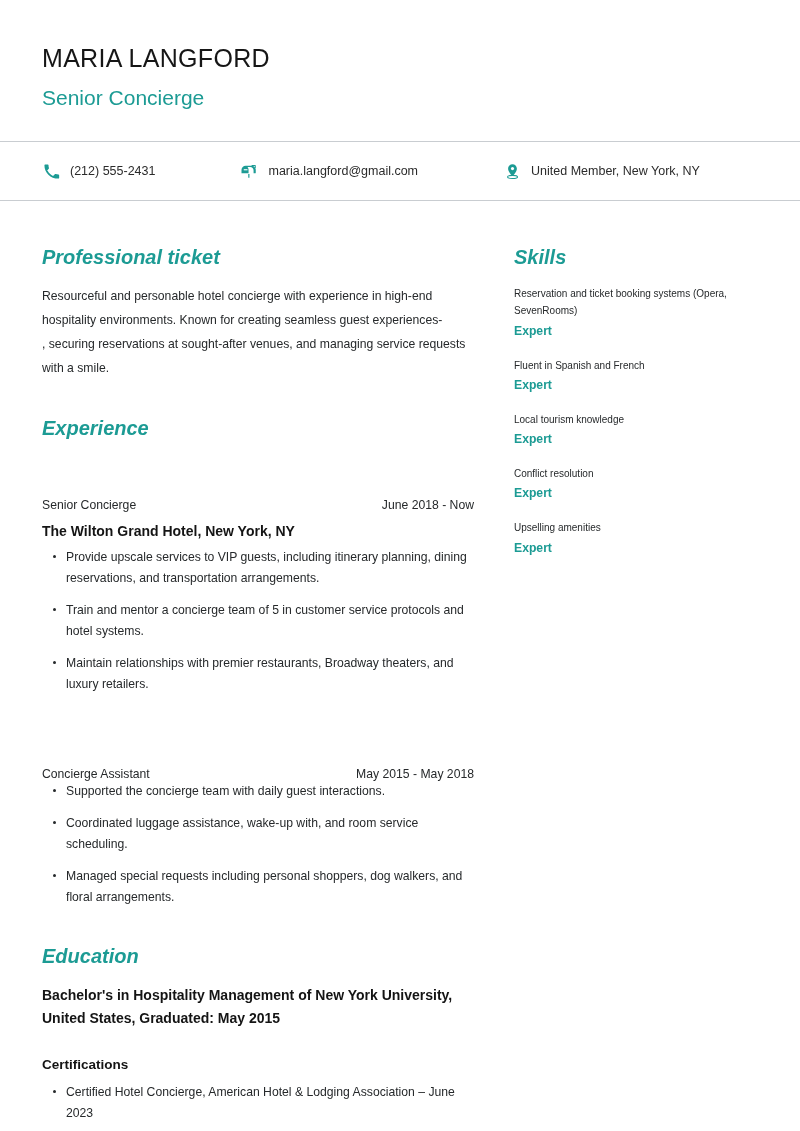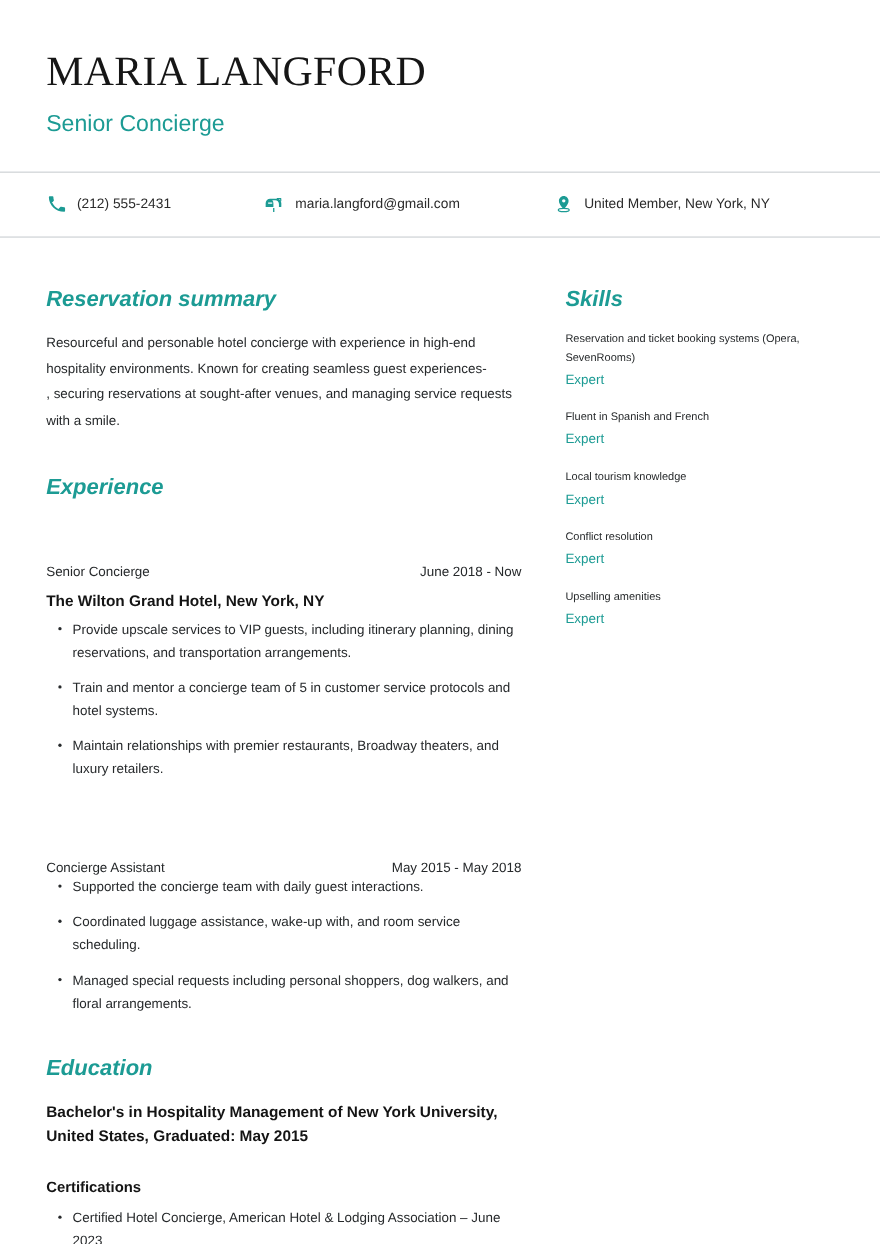--- a/index.html
+++ b/index.html
@@ -23,28 +23,27 @@
     background: #ffffff;
     box-sizing: border-box;
     position: relative;
   }
 
   
   .header {
     padding: 44px 42px 0 42px;
   }
   .full-name {
-    font-size: 38px;
+    font-size: 25px;
     font-weight: 400;
     letter-spacing: 0.3px;
     color: #161616;
     line-height: 1.12;
     margin: 0;
     white-space: nowrap;
-    font-family: Liberation Serif, serif;
   }
   .job-title {
     font-size: 21px;
     font-weight: 400;
     color: #1c9b94;
     margin: 13px 0 0 0;
     line-height: 1.2;
   }
 
   .divider {
@@ -196,20 +195,21 @@
   .skill-name {
     font-size: 10px;
     line-height: 1.72;
     color: #26292b;
   }
   .skill-level {
     font-size: 12.2px;
     color: #1c9b94;
     margin-top: 3px;
     line-height: 1.4;
+    font-weight: bold;
   }
 </style>
 </head>
 <body>
 
 <div class="page">
 
   <div class="header">
     <h1 class="full-name">MARIA LANGFORD</h1>
     <div class="job-title">Senior Concierge</div>
@@ -253,21 +253,21 @@
 
   </div>
 
   <div class="divider"></div>
 
   <div class="content">
 
     <div class="col-left">
 
       <div class="section">
-        <div class="section-title">Reservation summary</div>
+        <div class="section-title">Professional ticket</div>
         <p class="summary-text">Resourceful and personable hotel concierge with experience in high-end hospitality environments. Known for creating seamless guest experiences-
 , securing reservations at sought-after venues, and managing service requests with a smile.</p>
       </div>
 
       <div class="section">
         <div class="section-title spaced-top">Experience</div>
 
         <div class="job">
           <div class="job-row">
             <span class="job-role">Senior Concierge</span>

